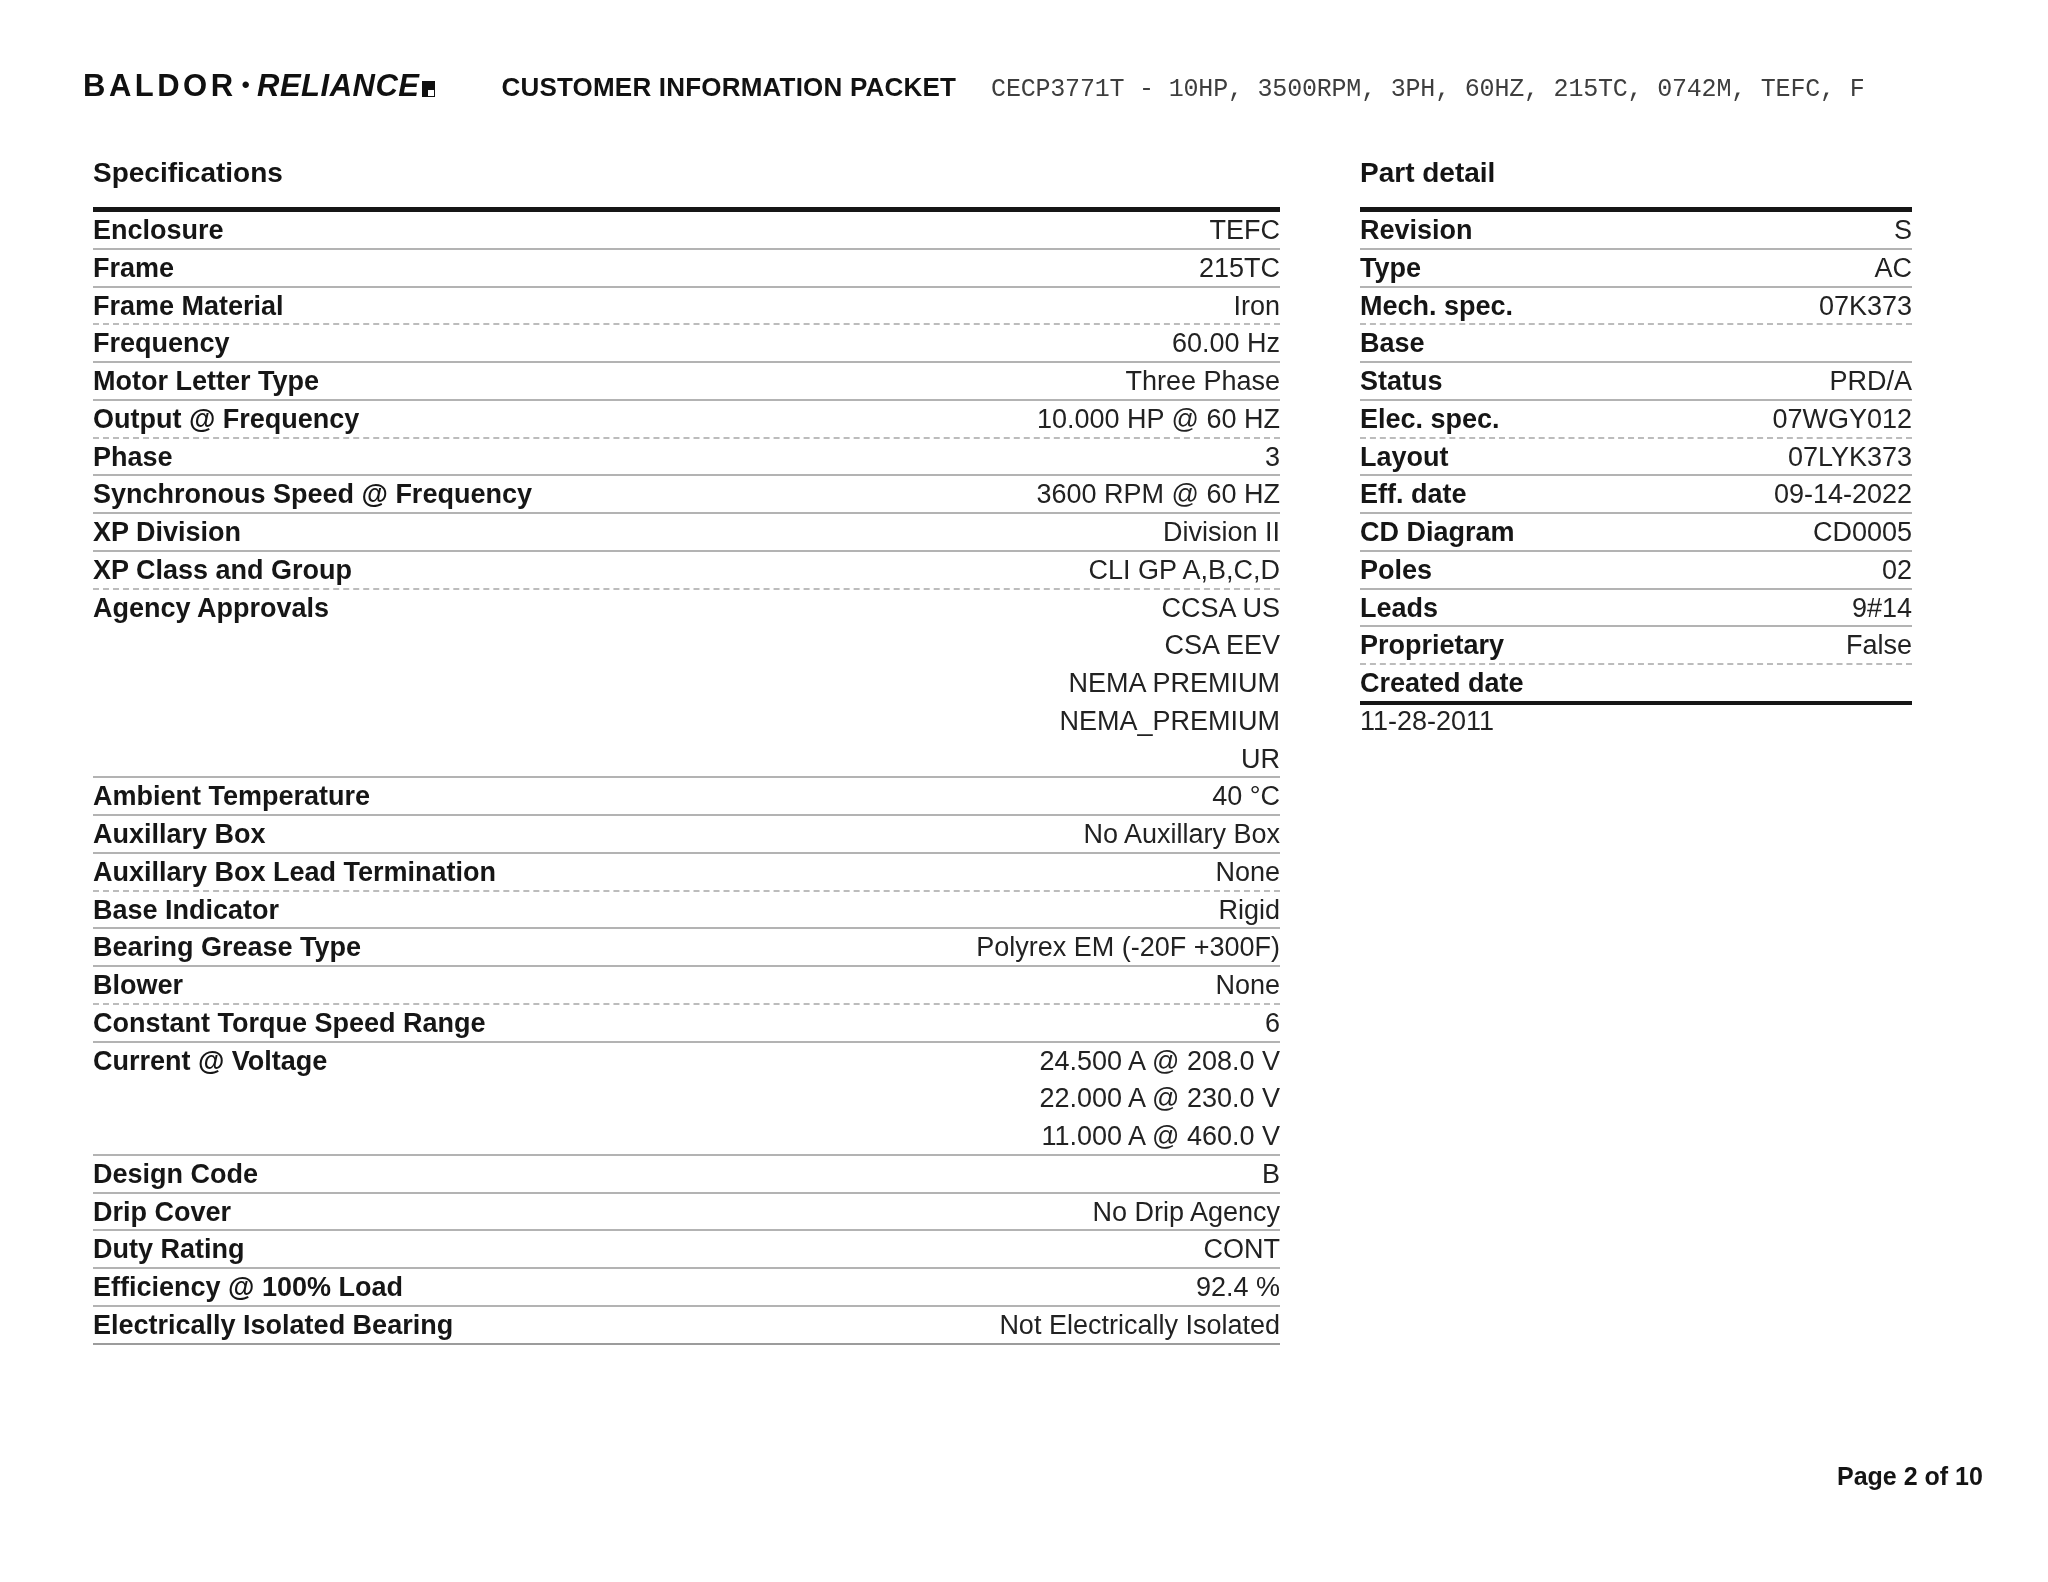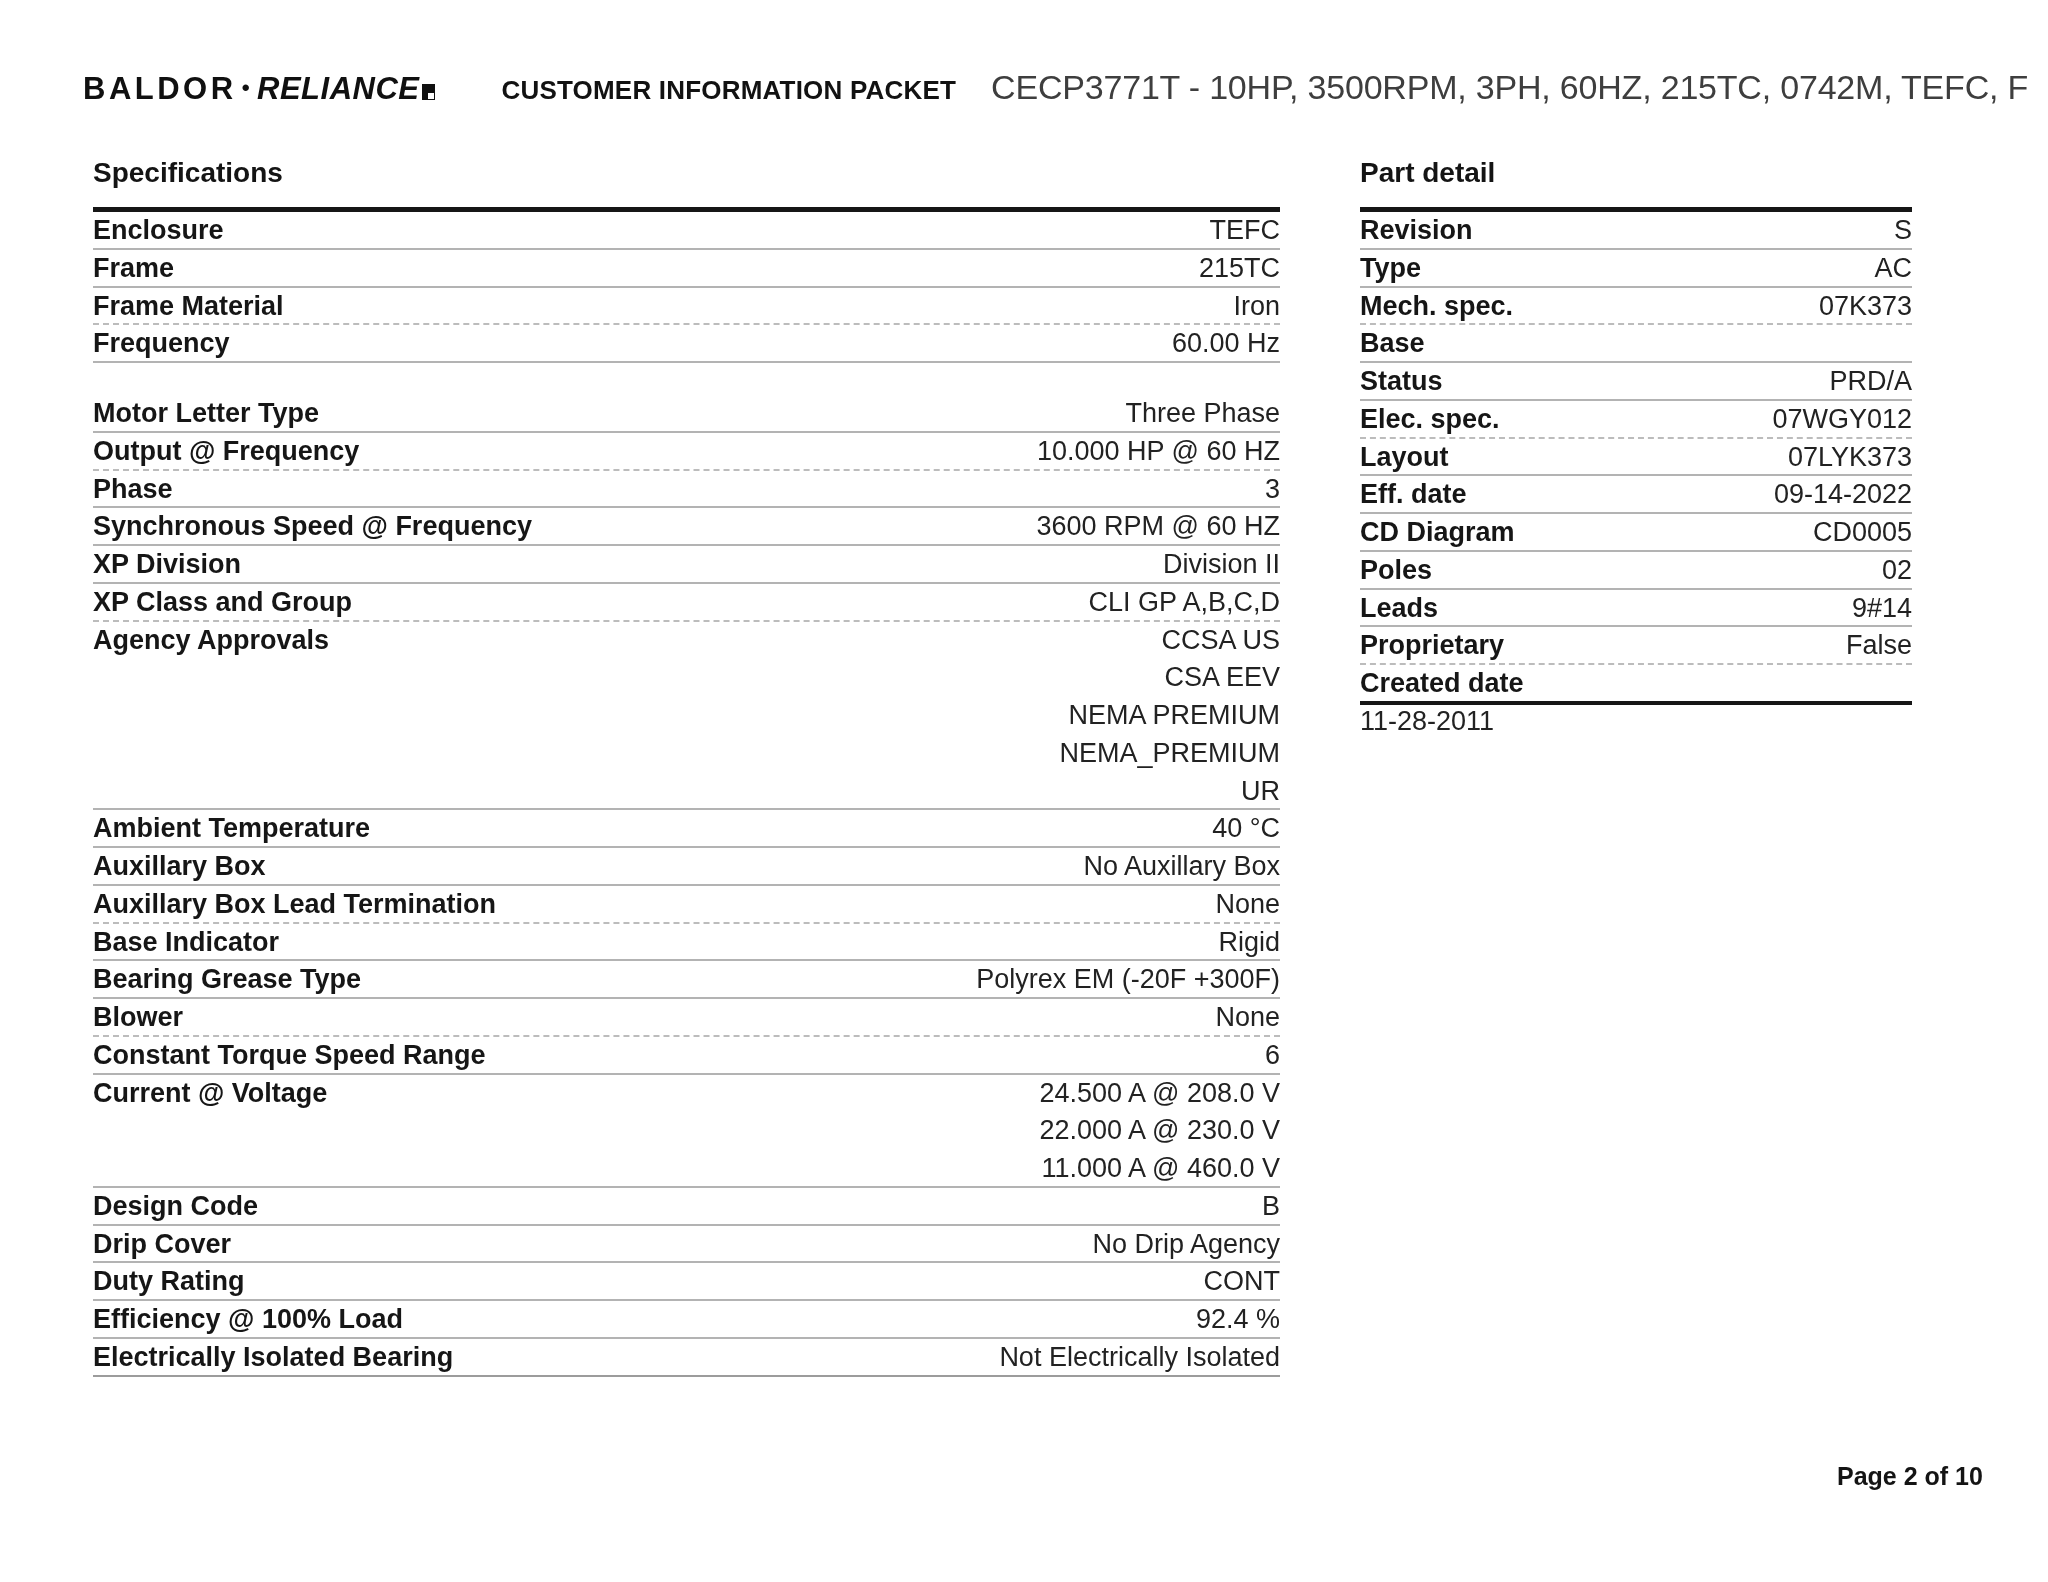--- a/index.html
+++ b/index.html
@@ -12,21 +12,21 @@
 
   
   .hdr{position:absolute;left:83px;top:68px;display:flex;align-items:baseline;white-space:nowrap;}
   .logo{display:inline-flex;align-items:baseline;color:#101010;}
   .logo-baldor{font-weight:800;font-size:31px;letter-spacing:3.5px;}
   .logo-dot{font-size:24px;margin:0 7px 0 5px;position:relative;top:-3px;}
   .logo-reliance{font-weight:800;font-style:italic;font-size:31px;letter-spacing:0.5px;}
   .logo-mark{position:relative;display:inline-block;width:13px;height:16px;background:#101010;margin-left:3px;top:1px;}
   .logo-mark::after{content:"";position:absolute;right:1px;bottom:1px;width:6px;height:6px;background:#ffffff;}
   .doc-title{font-weight:700;font-size:26px;letter-spacing:0.2px;margin-left:66px;color:#121212;}
-  .doc-subtitle{font-size:34px;letter-spacing:-0.2px;margin-left:35px;color:#3e3e3e;}
+  .doc-subtitle{font-size:25px;letter-spacing:-0.2px;margin-left:35px;color:#3e3e3e;font-family:Liberation Mono, monospace;}
 
   
   section{position:absolute;}
   section.spec{left:93px;top:156px;width:1187px;}
   section.part{left:1360px;top:156px;width:552px;}
   h2{margin:0;font-size:28px;font-weight:700;line-height:34px;color:#141414;}
   .tbl{margin-top:17px;border-top:5px solid #161616;}
   .row{
     display:flex;justify-content:space-between;align-items:flex-start;
     font-size:27px;line-height:37.75px;border-bottom:2px solid #b3b3b3;
@@ -77,21 +77,21 @@
           <div class="vals">
             <div>Iron</div>
           </div>
         </div>
         <div class="row" style="height: 35.75px;">
           <div class="lab">Frequency</div>
           <div class="vals">
             <div>60.00 Hz</div>
           </div>
         </div>
-        <div class="row" style="height: 35.75px; margin-top: 32px;">
+        <div class="row" style="height: 35.75px;">
           <div class="lab">Motor Letter Type</div>
           <div class="vals">
             <div>Three Phase</div>
           </div>
         </div>
         <div class="row dashed" style="height: 35.75px;">
           <div class="lab">Output @ Frequency</div>
           <div class="vals">
             <div>10.000 HP @ 60 HZ</div>
           </div>

